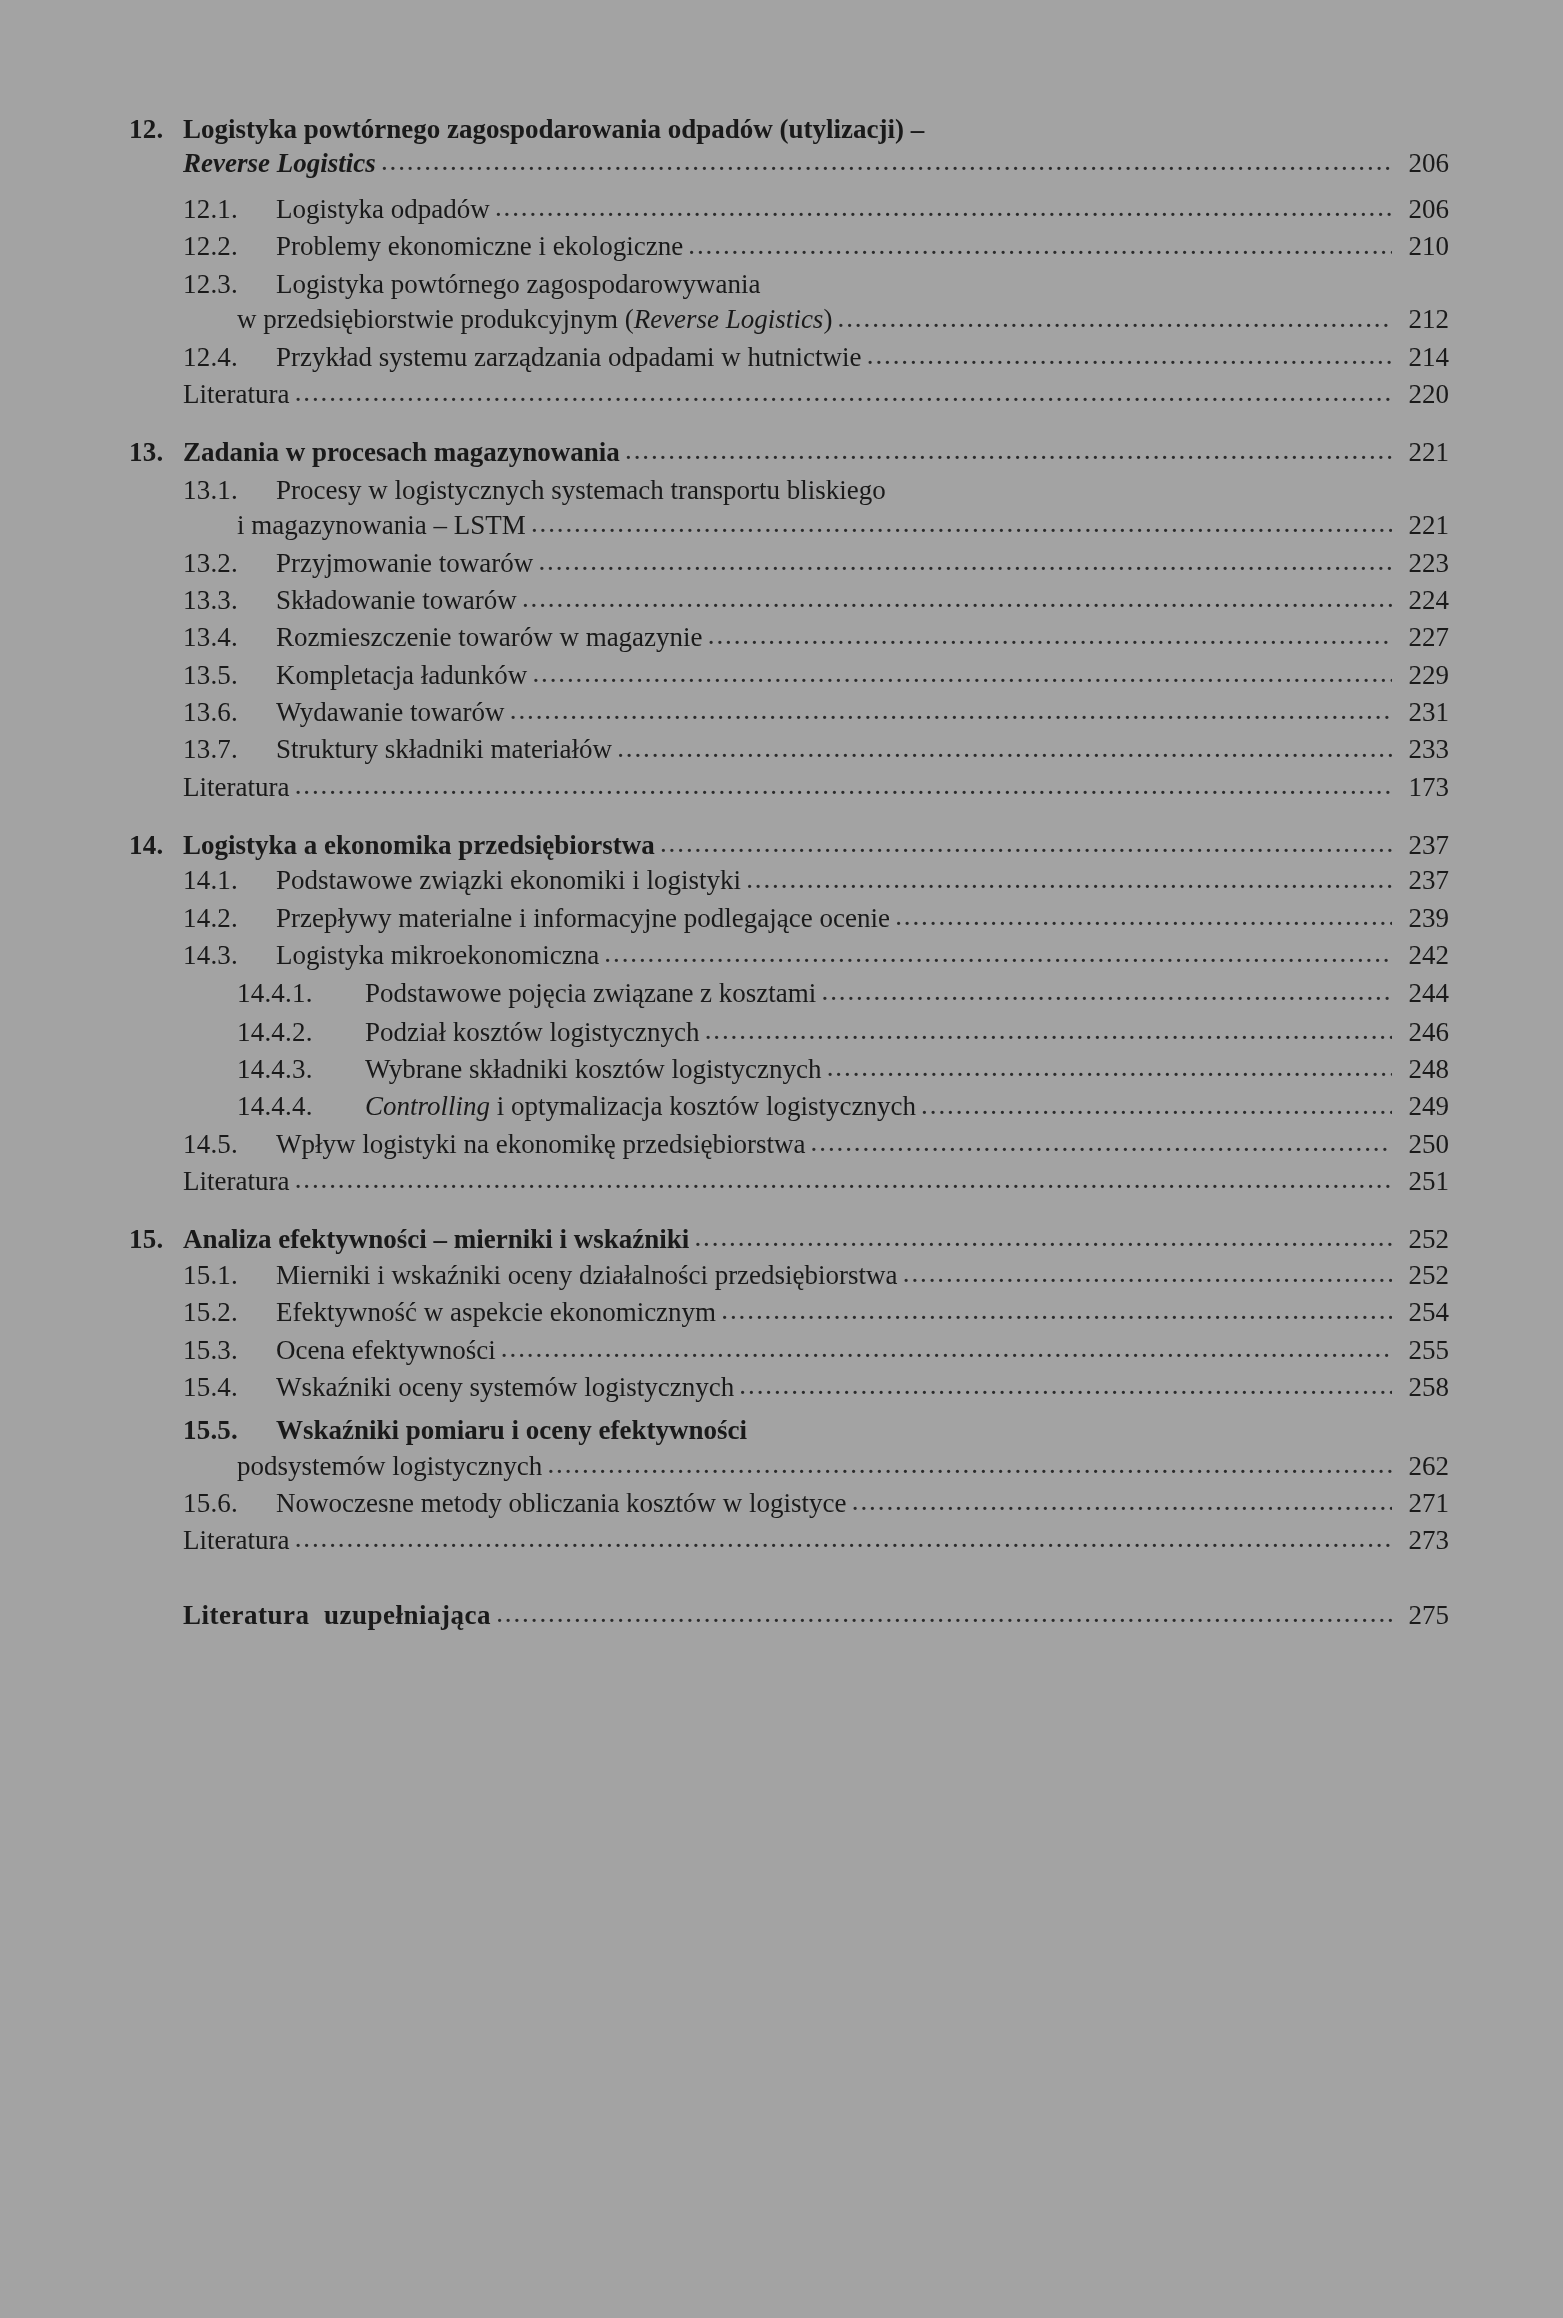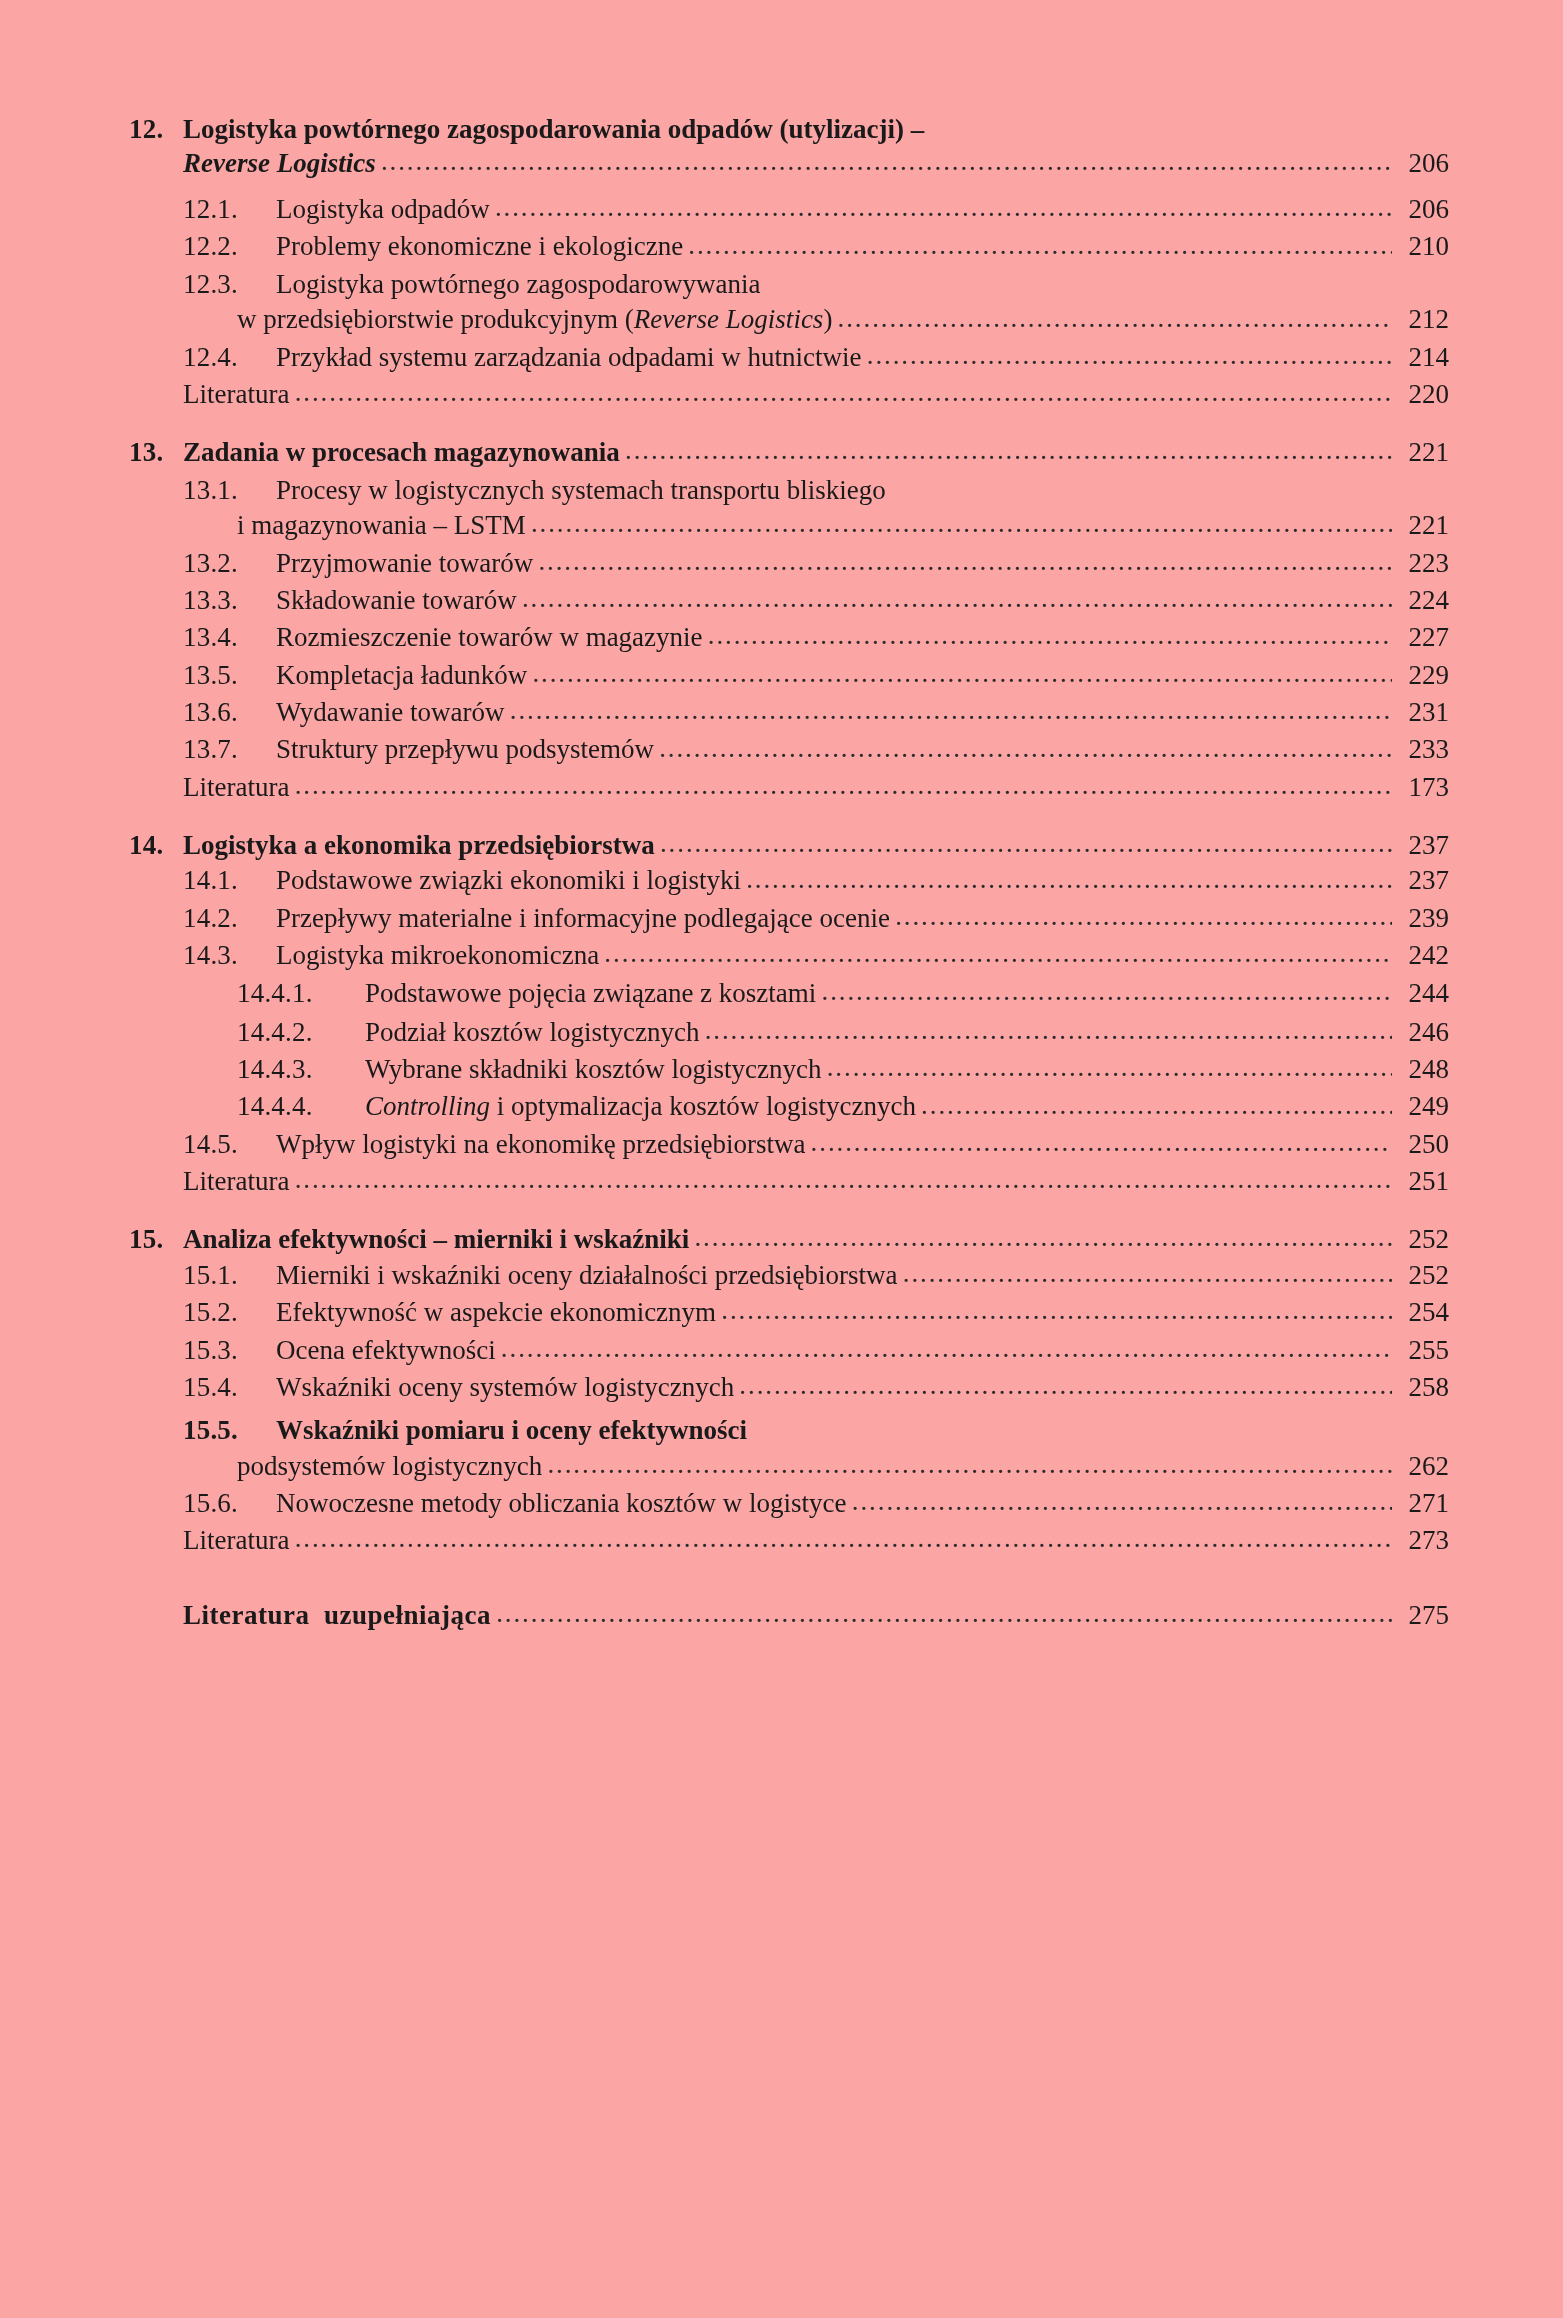--- a/index.html
+++ b/index.html
@@ -13,21 +13,21 @@
     font-family: "Liberation Serif", serif;
     color: #1a1a1a;
     position: relative;
     overflow: hidden;
   }
   .page {
     position: absolute;
     left: 0; top: 0;
     width: 1564px;
     height: 2319px;
-    background: #fca5a5;
+    background: #a3a3a3;
   }
   .toc {
     position: absolute;
     left: 129px;
     top: 116px;
     width: 1320px;
   }
   
   .row {
     display: flex;
@@ -202,21 +202,21 @@
       <span class="page-no">229</span>
     </div>
     <div class="row ind-1" style="margin-top:10.4px;">
       <span class="num sub-num">13.6.</span>
       <span class="txt">Wydawanie towarów</span>
       <span class="leader"></span>
       <span class="page-no">231</span>
     </div>
     <div class="row ind-1" style="margin-top:10.4px;">
       <span class="num sub-num">13.7.</span>
-      <span class="txt">Struktury przepływu podsystemów</span>
+      <span class="txt">Struktury składniki materiałów</span>
       <span class="leader"></span>
       <span class="page-no">233</span>
     </div>
 
     <div class="row ind-lit" style="margin-top:10.4px;">
       <span class="txt">Literatura</span>
       <span class="leader"></span>
       <span class="page-no">173</span>
     </div>
 

